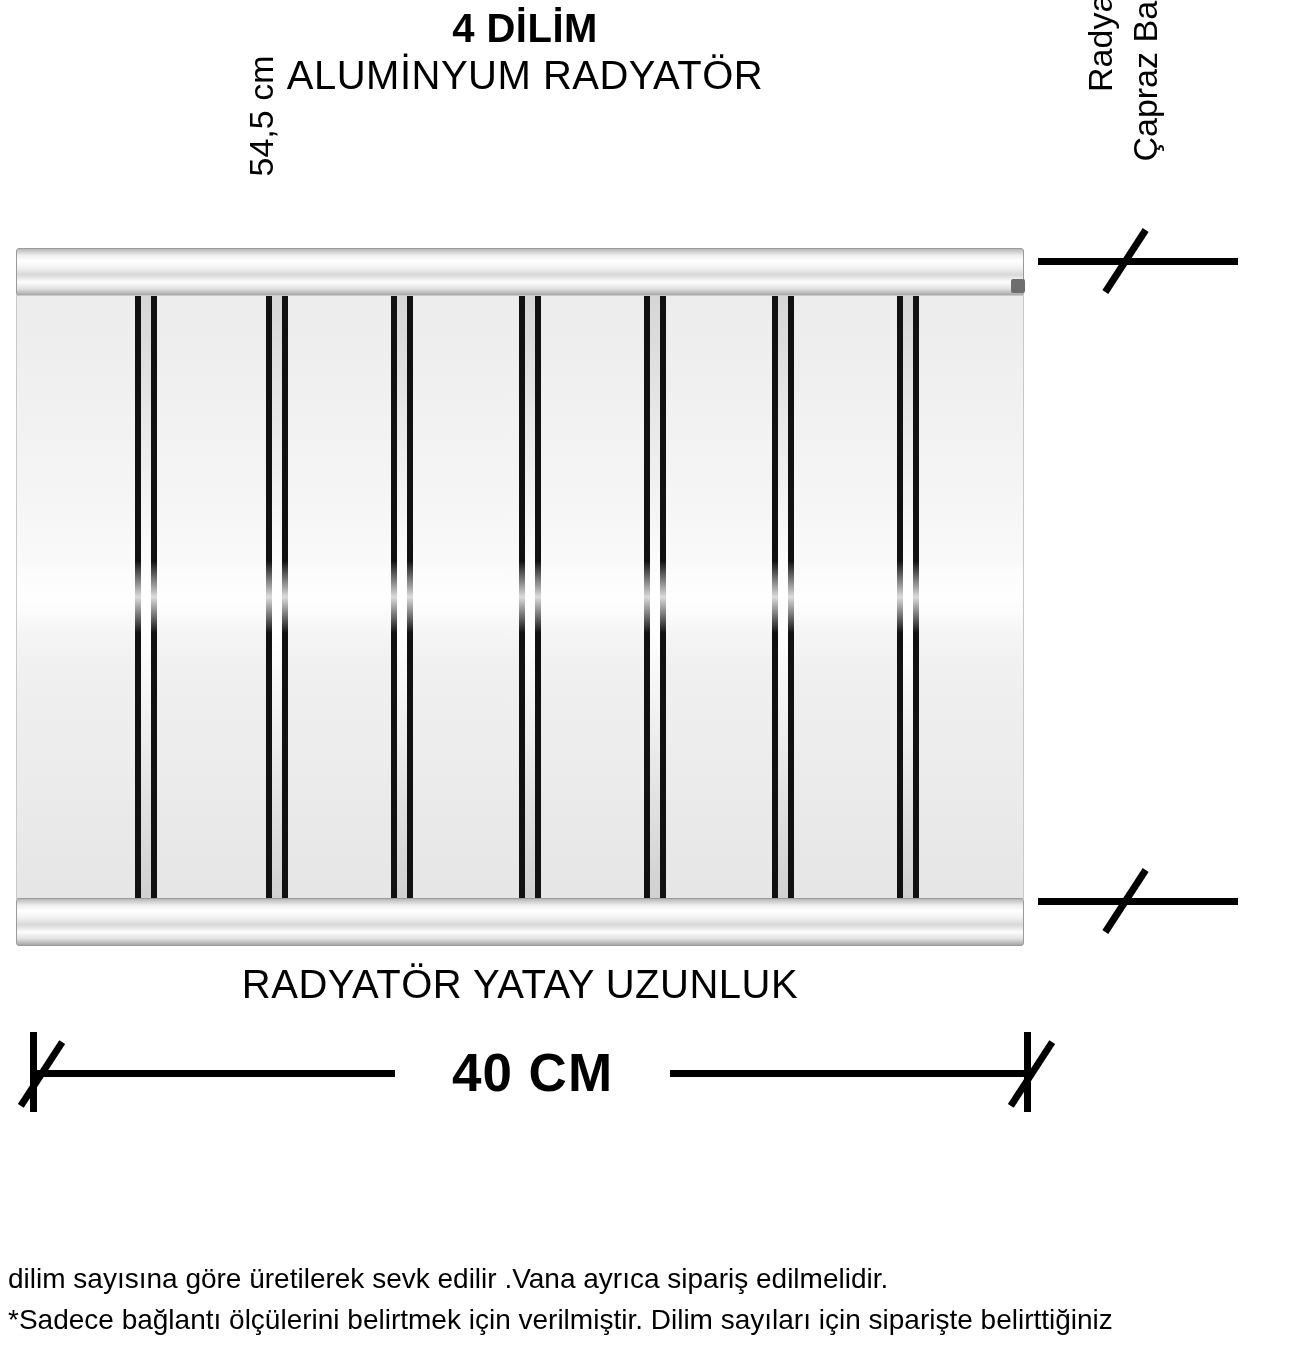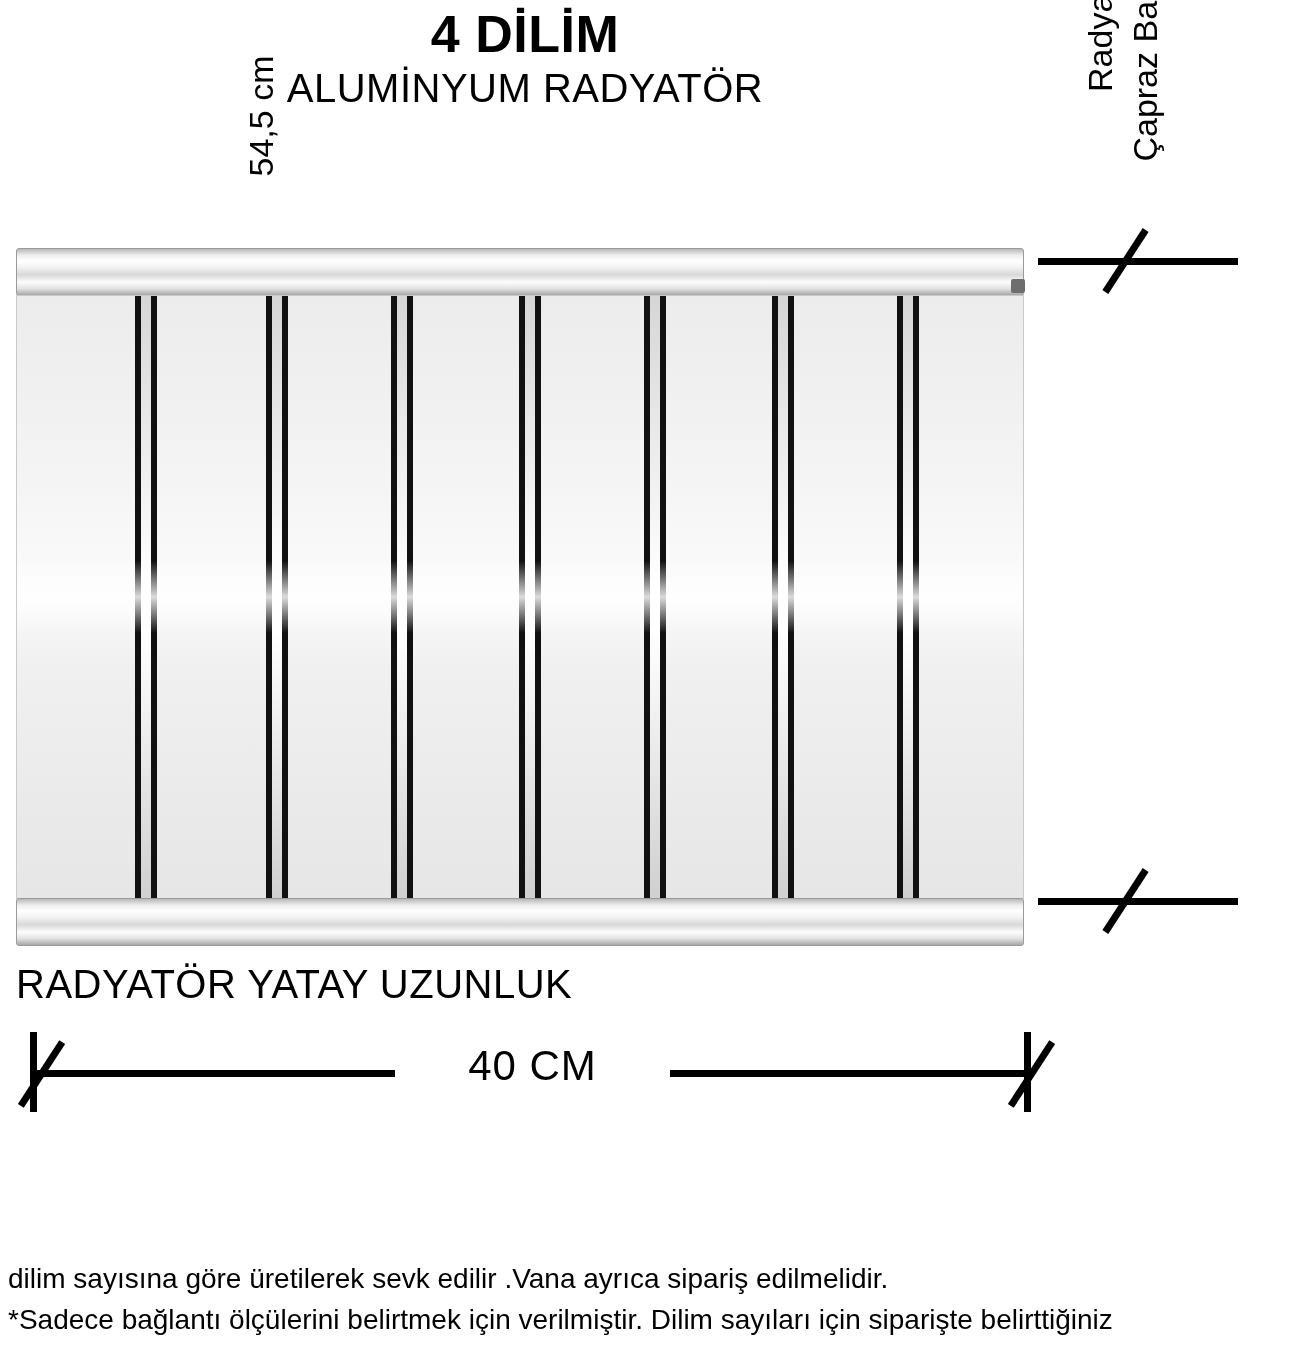--- a/index.html
+++ b/index.html
@@ -18,21 +18,21 @@
 
   
   .title-block {
     position: absolute;
     top: 6px;
     left: 0;
     width: 1050px;
     text-align: center;
   }
   .title-main {
-    font-size: 52px;
+    font-size: 40px;
     font-weight: bold;
     letter-spacing: 0.5px;
     line-height: 1.1;
   }
   .title-sub {
     font-size: 40px;
     font-weight: normal;
     letter-spacing: 0.5px;
     line-height: 1.25;
     margin-top: 0;
@@ -184,20 +184,21 @@
     font-size: 34px;
     white-space: nowrap;
   }
 
   
   .bottom-caption {
     position: absolute;
     left: 16px;
     top: 962px;
     width: 1008px;
+    text-align: center;
     font-size: 40px;
     letter-spacing: 0.5px;
   }
   .dim-bottom {
     position: absolute;
     left: 16px;
     top: 1022px;
     width: 1030px;
     height: 90px;
   }
@@ -226,22 +227,22 @@
     transform: rotate(33deg);
   }
   .dim-bottom .slash.left { left: 22px; top: 14px; }
   .dim-bottom .slash.right { left: 1012px; top: 14px; }
   .dim-bottom-value {
     position: absolute;
     left: 379px;
     top: 20px;
     width: 275px;
     text-align: center;
-    font-size: 42px;
-    font-weight: normal;
+    font-size: 53px;
+    font-weight: bold;
     letter-spacing: 1px;
   }
 
   
   .footnote {
     position: absolute;
     left: 8px;
     top: 1258px;
     width: 1250px;
     font-size: 28px;

